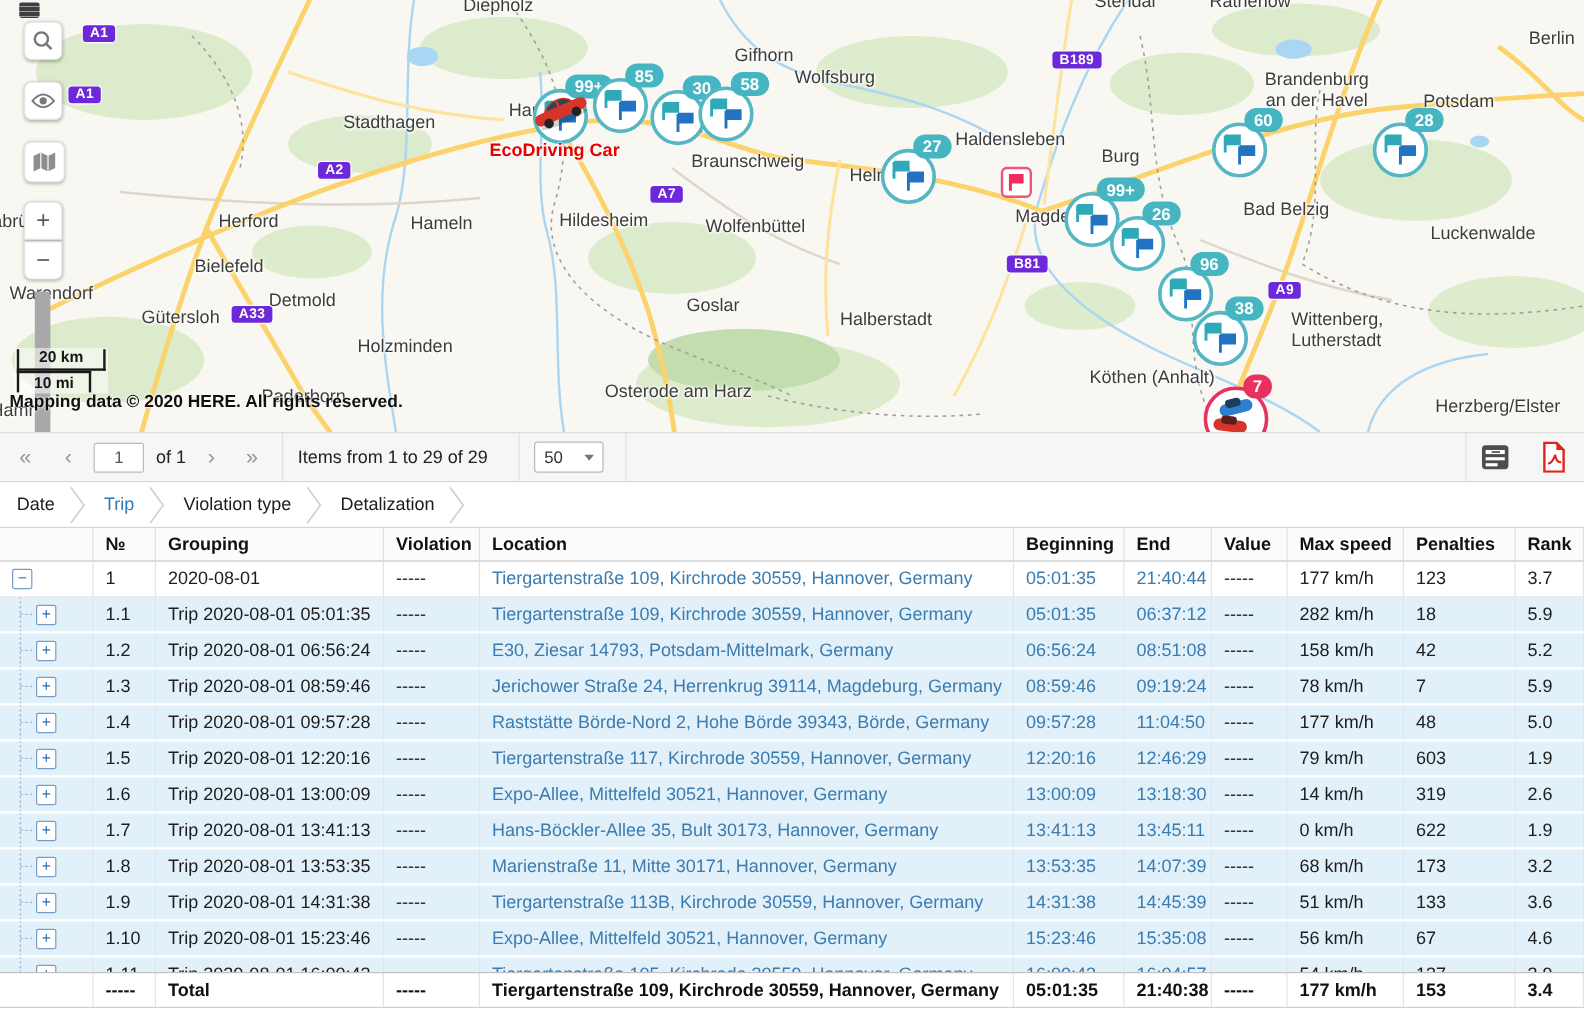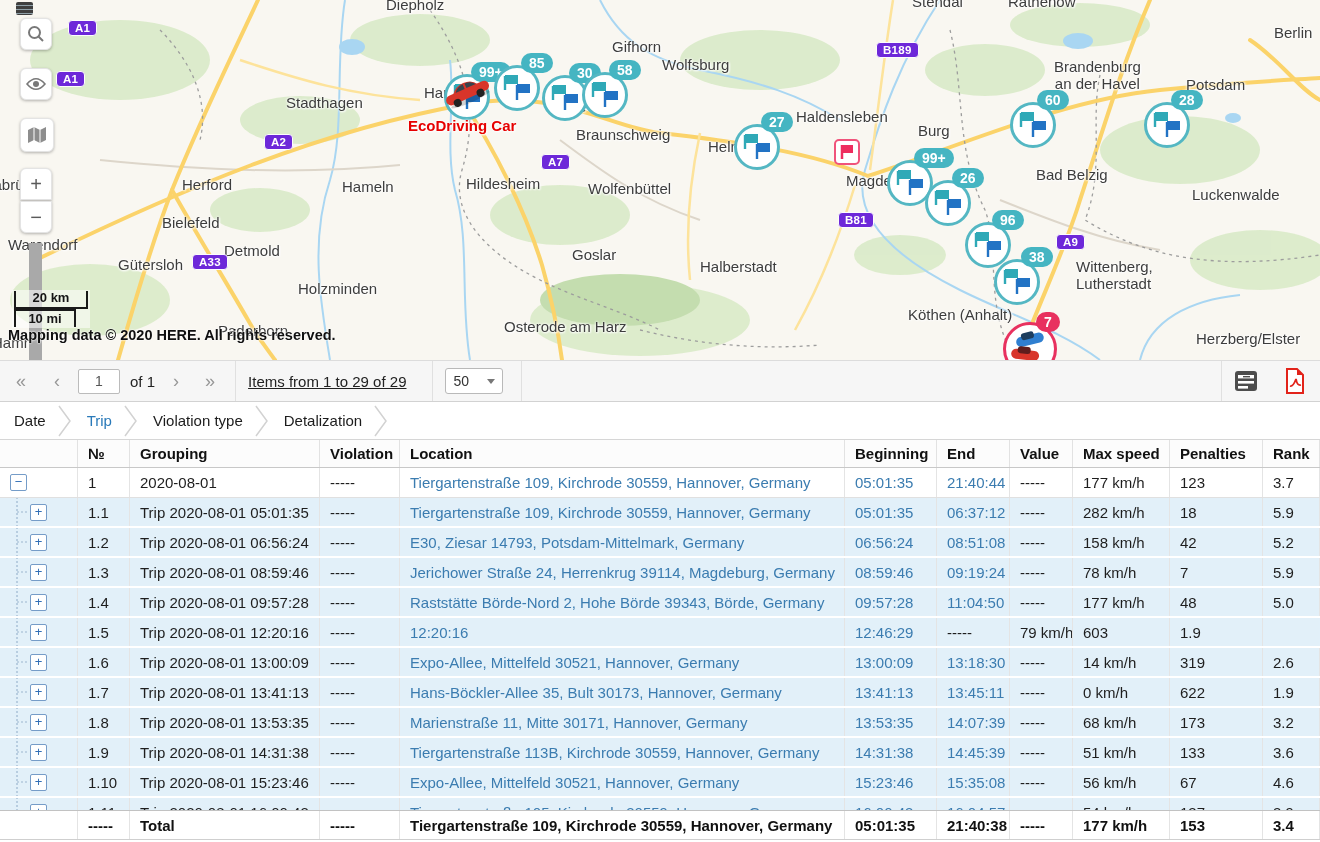--- a/index.html
+++ b/index.html
@@ -363,21 +363,21 @@
   </div>
 
   <div class="pager">
     <span class="pnav" style="margin-left:16px;">«</span>
     <span class="pnav" style="margin-left:28px;">‹</span>
     <input class="pinput" style="margin-left: 18px;" value="1">
     <span style="margin-left:10px;">of 1</span>
     <span class="pnav" style="margin-left:18px;">›</span>
     <span class="pnav" style="margin-left:26px;">»</span>
     <div class="vdiv" style="margin-left:20px;"></div>
-    <span style="margin-left:12px;text-decoration:underline;">Items from 1 to 29 of 29</span>
+    <span style="margin-left:12px;">Items from 1 to 29 of 29</span>
     <div class="vdiv" style="margin-left:26px;"></div>
     <div class="psel" style="margin-left:12px;">
       <span>50</span>
       <span class="car3t"></span>
     </div>
     <div class="vdiv" style="margin-left:18px;"></div>
     <div style="flex:1"></div>
     <div class="vdiv"></div>
     <div class="icon-btn" style="margin:0 0 0 12px;">
       <svg width="24" height="22" viewBox="0 0 24 22">
@@ -533,20 +533,21 @@
         <div class="td ex">
           <svg width="17" height="30" viewBox="0 0 17 30" style="flex:0 0 auto">
             <line x1="4" y1="0" x2="4" y2="30" stroke="#9cb6cf" stroke-width="1.2" stroke-dasharray="2,2"></line>
             <line x1="4" y1="15" x2="15" y2="15" stroke="#9cb6cf" stroke-width="1.2" stroke-dasharray="2,2"></line>
           </svg>
           <span class="xbox">+</span>
         </div>
         <div class="td">1.5</div>
         <div class="td">Trip 2020-08-01 12:20:16</div>
         <div class="td">-----</div>
+        <div class="td lnk">Tiergartenstraße 117, Kirchrode 30559, Hannover, Germany</div>
         <div class="td lnk">12:20:16</div>
         <div class="td lnk">12:46:29</div>
         <div class="td">-----</div>
         <div class="td">79 km/h</div>
         <div class="td">603</div>
         <div class="td">1.9</div>
       </div>
       <div class="trow child">
         <div class="td ex">
           <svg width="17" height="30" viewBox="0 0 17 30" style="flex:0 0 auto">

